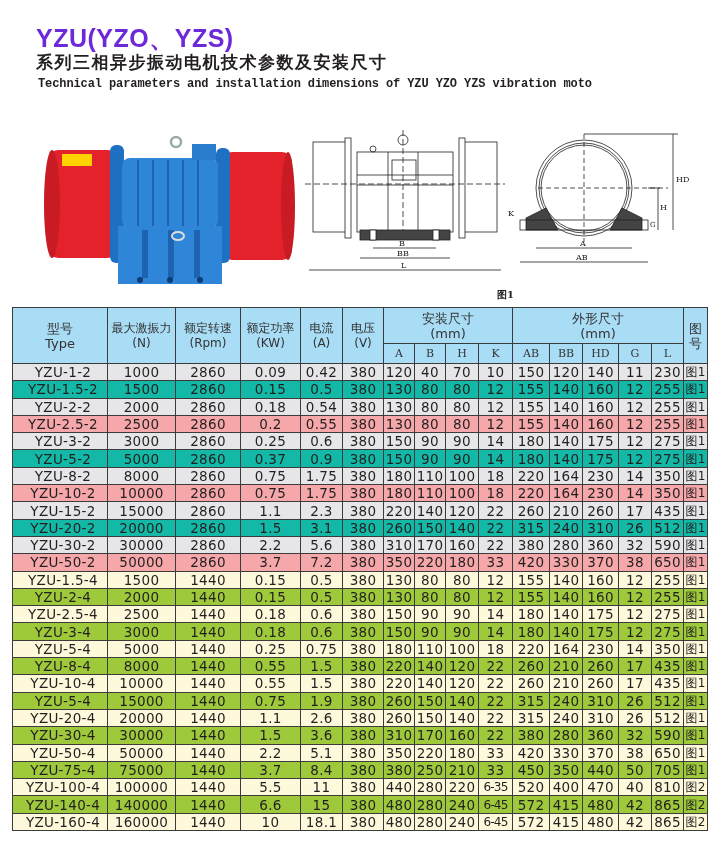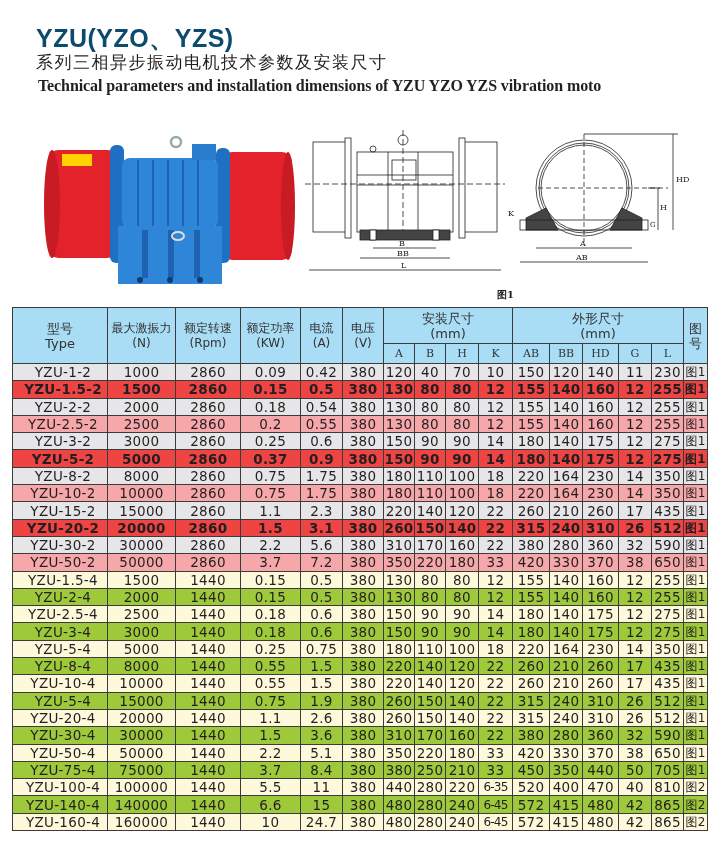--- a/index.html
+++ b/index.html
@@ -1,36 +1,36 @@
 <!DOCTYPE html>
 <html><head>
 <meta charset="utf-8">
 <style>
   html, body { margin:0; padding:0; background:#ffffff; }
   body { width:725px; height:844px; position:relative; overflow:hidden; font-family:"DejaVu Sans", sans-serif; color:#231f20; }
-  .title-en { position:absolute; left:36px; top:22px; font-family:"Liberation Sans", sans-serif; font-weight:bold; font-size:25px; letter-spacing:0.5px; color:#0c4a6e; }
-  .title-cn { position:absolute; left:36px; top:51px; font-family:"DejaVu Sans", sans-serif; font-weight:normal; font-size:17px; letter-spacing:1.5px; color:#231f20; }
-  .title-sub { position:absolute; left:38px; top:77px; font-family:Liberation Serif, serif; font-weight:bold; font-size:16px; color:#231f20; letter-spacing:-0.1px; }
+  .title-en { position:absolute; left:36px; top:22px; font-family:"Liberation Sans", sans-serif; font-weight:bold; font-size:25px; letter-spacing:0.5px; color:#6d28d9; }
+  .title-cn { position:absolute; left:36px; top:51px; font-family:"DejaVu Sans", sans-serif; font-weight:bold; font-size:17px; letter-spacing:1.5px; color:#231f20; }
+  .title-sub { position:absolute; left:38px; top:77px; font-family:Liberation Mono, monospace; font-weight:bold; font-size:12px; color:#231f20; letter-spacing:-0.1px; }
 
   .photo { position:absolute; left:40px; top:130px; width:255px; height:165px; }
   .diag1 { position:absolute; left:305px; top:130px; width:200px; height:150px; }
   .diag2 { position:absolute; left:508px; top:130px; width:190px; height:150px; }
   .fig-caption { position:absolute; left:497px; top:288px; font-size:10px; font-weight:bold; font-family:"DejaVu Serif", serif; }
 
   table.spec { position:absolute; left:12px; top:307px; border-collapse:collapse; table-layout:fixed; width:695px;padding-left:36px; }
   table.spec td, table.spec th { border:1px solid #3b3b3b; padding:0; text-align:center; overflow:hidden; white-space:nowrap; }
   table.spec th { background:#a9dcf5; font-weight:normal; color:#333; font-size:12px; line-height:15px; }
   table.spec th.big { font-size:13px; }
   table.spec th.sub { font-family:"DejaVu Serif", serif; font-size:11px; height:19px; transform:none; }
   table.spec td { height:16.3px; font-size:13.5px; line-height:16px; color:#231f20; letter-spacing:0.3px; }
   table.spec td.model { text-align:center; padding-left:6px; }
   table.spec td.fig { font-size:12px; }
   table.spec td.narrow { letter-spacing:-0.8px; font-size:12px;margin-left:32px; }
   tr.c-gray td { background:#e6e6e8; }
-  tr.c-yellow td { background:#ef4444;font-weight:bold; }
+  tr.c-yellow td { background:#14b8a6; }
   tr.c-pink td { background:#f5a7aa;margin-top:36px; }
   tr.c-cream td { background:#fff9dc; }
   tr.c-green td { background:#9dc93b; }
   .watermark { position:absolute; left:612px; top:788px; width:70px; height:40px; opacity:0.18; color:#fff; font-size:22px; pointer-events:none; }
 </style>
 </head>
 <body>
 
 <div class="title-en">YZU(YZO、YZS)</div>
 <div class="title-cn">系列三相异步振动电机技术参数及安装尺寸</div>
@@ -659,21 +659,21 @@
         <td>480</td>
         <td>42</td>
         <td>865</td>
         <td class="fig">图2</td>
       </tr>
       <tr class="c-cream">
         <td class="model">YZU-160-4</td>
         <td>160000</td>
         <td>1440</td>
         <td>10</td>
-        <td>24.7</td>
+        <td>18.1</td>
         <td>380</td>
         <td>480</td>
         <td>280</td>
         <td>240</td>
         <td class="narrow">6-45</td>
         <td>572</td>
         <td>415</td>
         <td>480</td>
         <td>42</td>
         <td>865</td>

